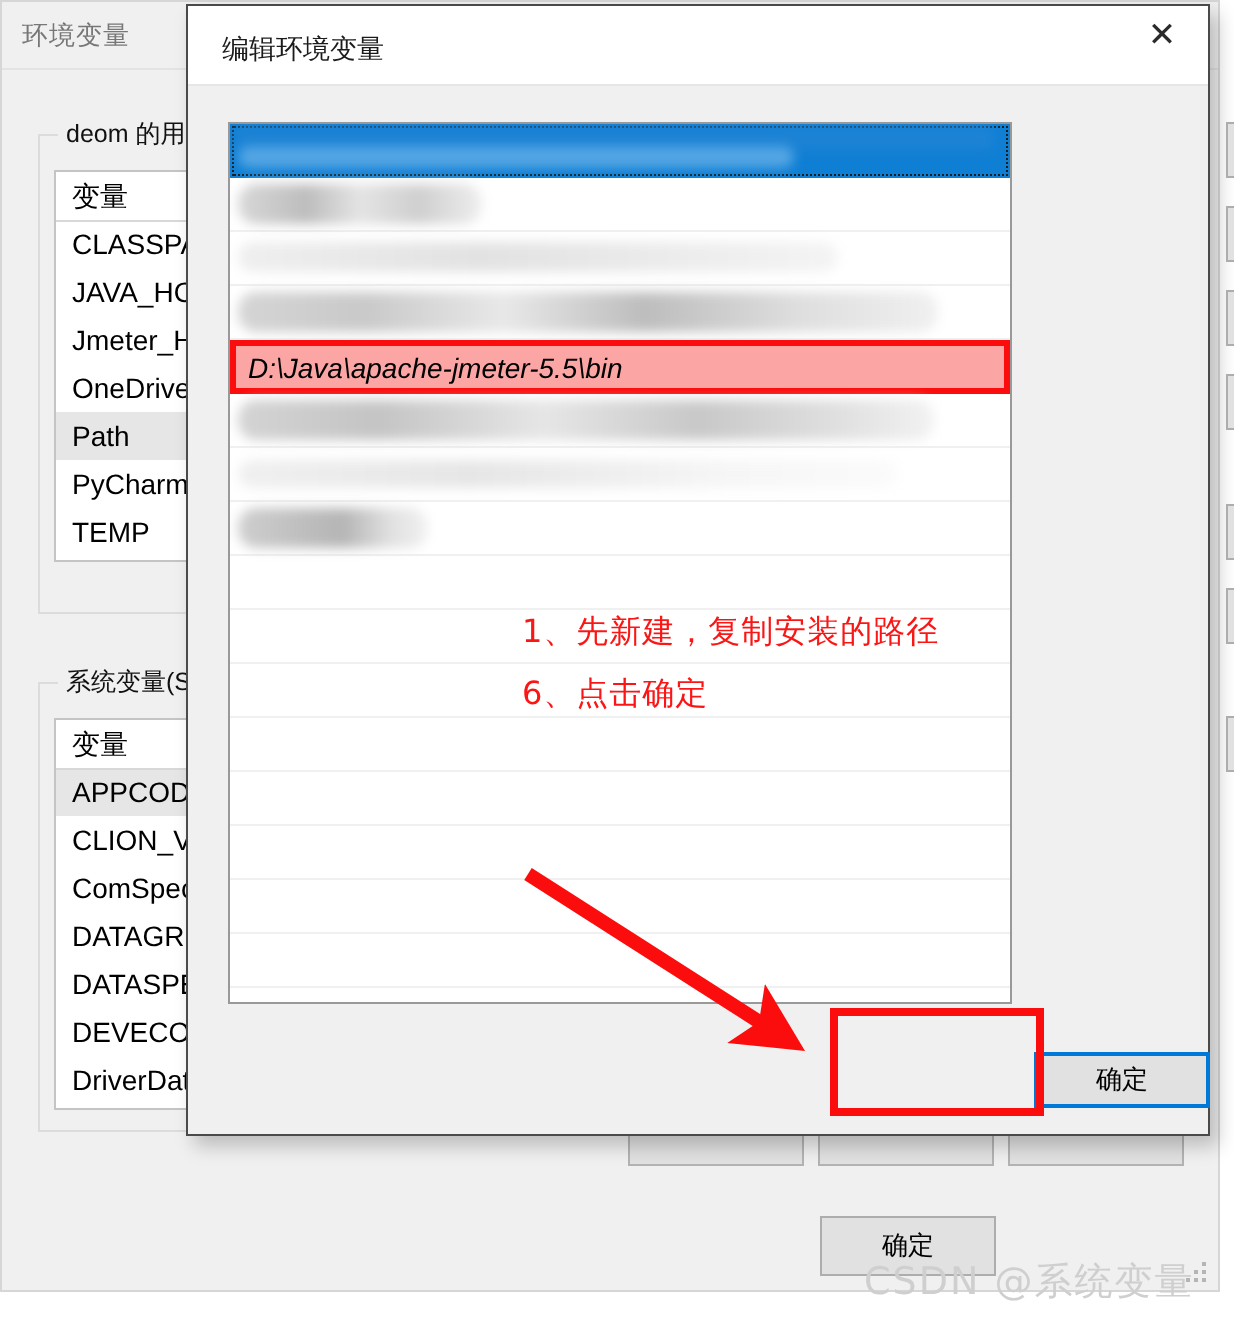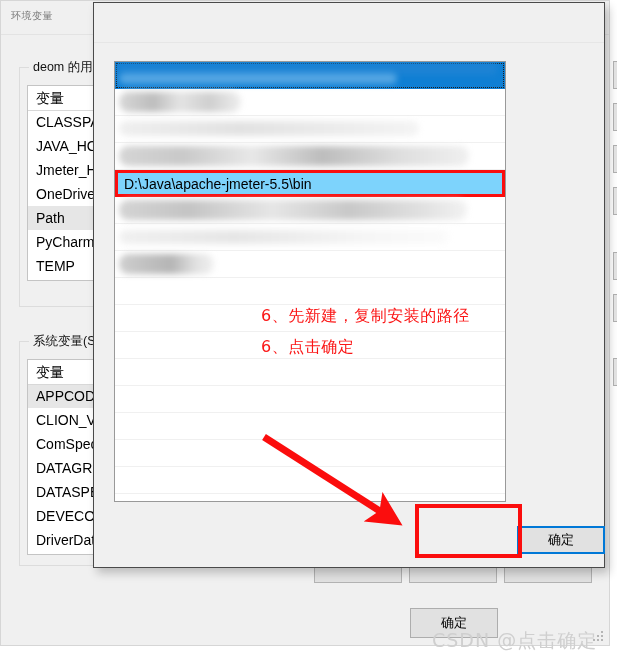--- a/index.html
+++ b/index.html
@@ -31,21 +31,21 @@
     position: absolute;
     left: 0; top: 0;
     width: 100%;
     height: 34px;
     background: #f0f0f0;
     box-sizing: border-box;
   }
   #bg-title-text {
     position: absolute;
     left: 10px; top: 8px;
-    font-size: 10px;
+    font-size: 13px;
     color: #777;
     letter-spacing: .5px;
   }
   #bg-title-underline {
     position: absolute;
     left: 0; top: 33px;
     width: 100%;
     height: 1px;
     background: #e3e3e3;
   }
@@ -188,21 +188,22 @@
     background: #0f7fd4;
     border-bottom: 1px solid #0f7fd4;
     outline: 1px dotted #1d1d1d;
     outline-offset: -2px;
   }
   .plist-row.highlighted {
     border: 3px solid #fb0d0d;
     box-sizing: border-box;
     line-height: 22px;
     padding-left: 6px;
-    background: #7dd3fc;
+    background: #fca5a5;
+    font-style: italic;
   }
   
   .mosaic {
     position: absolute;
     left: 4px; top: 3px;
     height: 20px;
     border-radius: 9px;
     filter: blur(3px);
   }
   .mosaic.m-blue-a { background: #1d83d4; left: 2px; top: 1px; height: 12px; width: 380px; border-radius: 3px; }
@@ -346,20 +347,24 @@
       <i style="left:4px; top:4px;"></i>
       <i style="left:8px; top:4px;"></i>
     <i style="left:0; top:8px;"></i>
       <i style="left:4px; top:8px;"></i>
       <i style="left:8px; top:8px;"></i>
   </div>
 </div>
 
 <div id="dialog">
 
+  <div id="dlg-titlebar">
+    <div id="dlg-title-text">编辑环境变量</div>
+    <div id="dlg-close">✕</div>
+  </div>
   <div id="dlg-titlebar-sep"></div>
 
   <div id="path-list">
 
     <div class="plist-row selected">
       <span class="mosaic m-blue-a"></span>
       <span class="mosaic m-blue-b"></span>
     </div>
 
     <div class="plist-row">
@@ -392,21 +397,21 @@
     <div class="plist-row"></div>
     <div class="plist-row"></div>
     <div class="plist-row"></div>
     <div class="plist-row"></div>
     <div class="plist-row"></div>
     <div class="plist-row"></div>
     <div class="plist-row"></div>
   </div>
 
   <div id="annot-text">
-    <div>6、先新建，复制安装的路径</div>
+    <div>1、先新建，复制安装的路径</div>
     <div>6、点击确定</div>
   </div>
 
   <div class="dlg-btn" style="top:58px;">新建(N)</div>
   <div class="dlg-btn" style="top:100px;">编辑(E)</div>
   <div class="dlg-btn" style="top:142px;">浏览(B)...</div>
   <div class="dlg-btn" style="top:184px;">删除(D)</div>
   <div class="dlg-btn" style="top:249px;">上移(U)</div>
   <div class="dlg-btn" style="top:291px;">下移(O)</div>
   <div class="dlg-btn" style="top:355px; font-size:12px;">编辑文本(T)...</div>
@@ -419,13 +424,13 @@
 
 <svg id="arrow-svg" viewBox="0 0 170 110">
   <defs>
     <marker id="arrowhead" markerWidth="5" markerHeight="5" refX="2.2" refY="2.5" orient="auto">
       <polygon points="0,0 5,2.5 0,5 1.1,2.5" fill="#fb0d0d"></polygon>
     </marker>
   </defs>
   <line x1="14" y1="12" x2="136" y2="90" stroke="#fb0d0d" stroke-width="7" marker-end="url(#arrowhead)"></line>
 </svg>
 
-<div id="watermark">CSDN @点击确定</div>
+<div id="watermark">CSDN @系统变量</div>
 
 </body></html>

